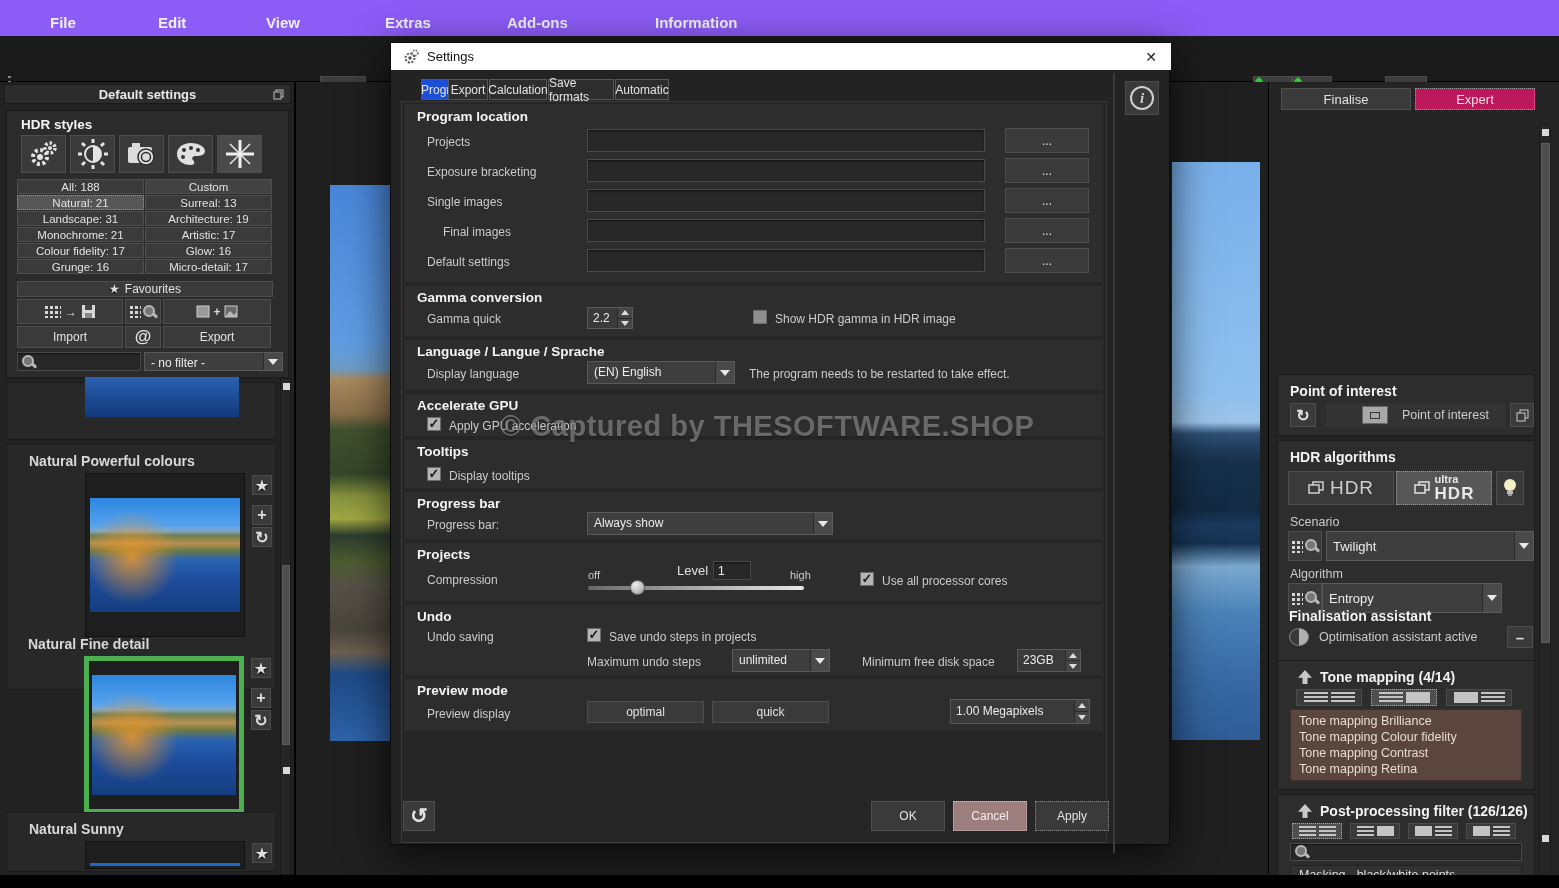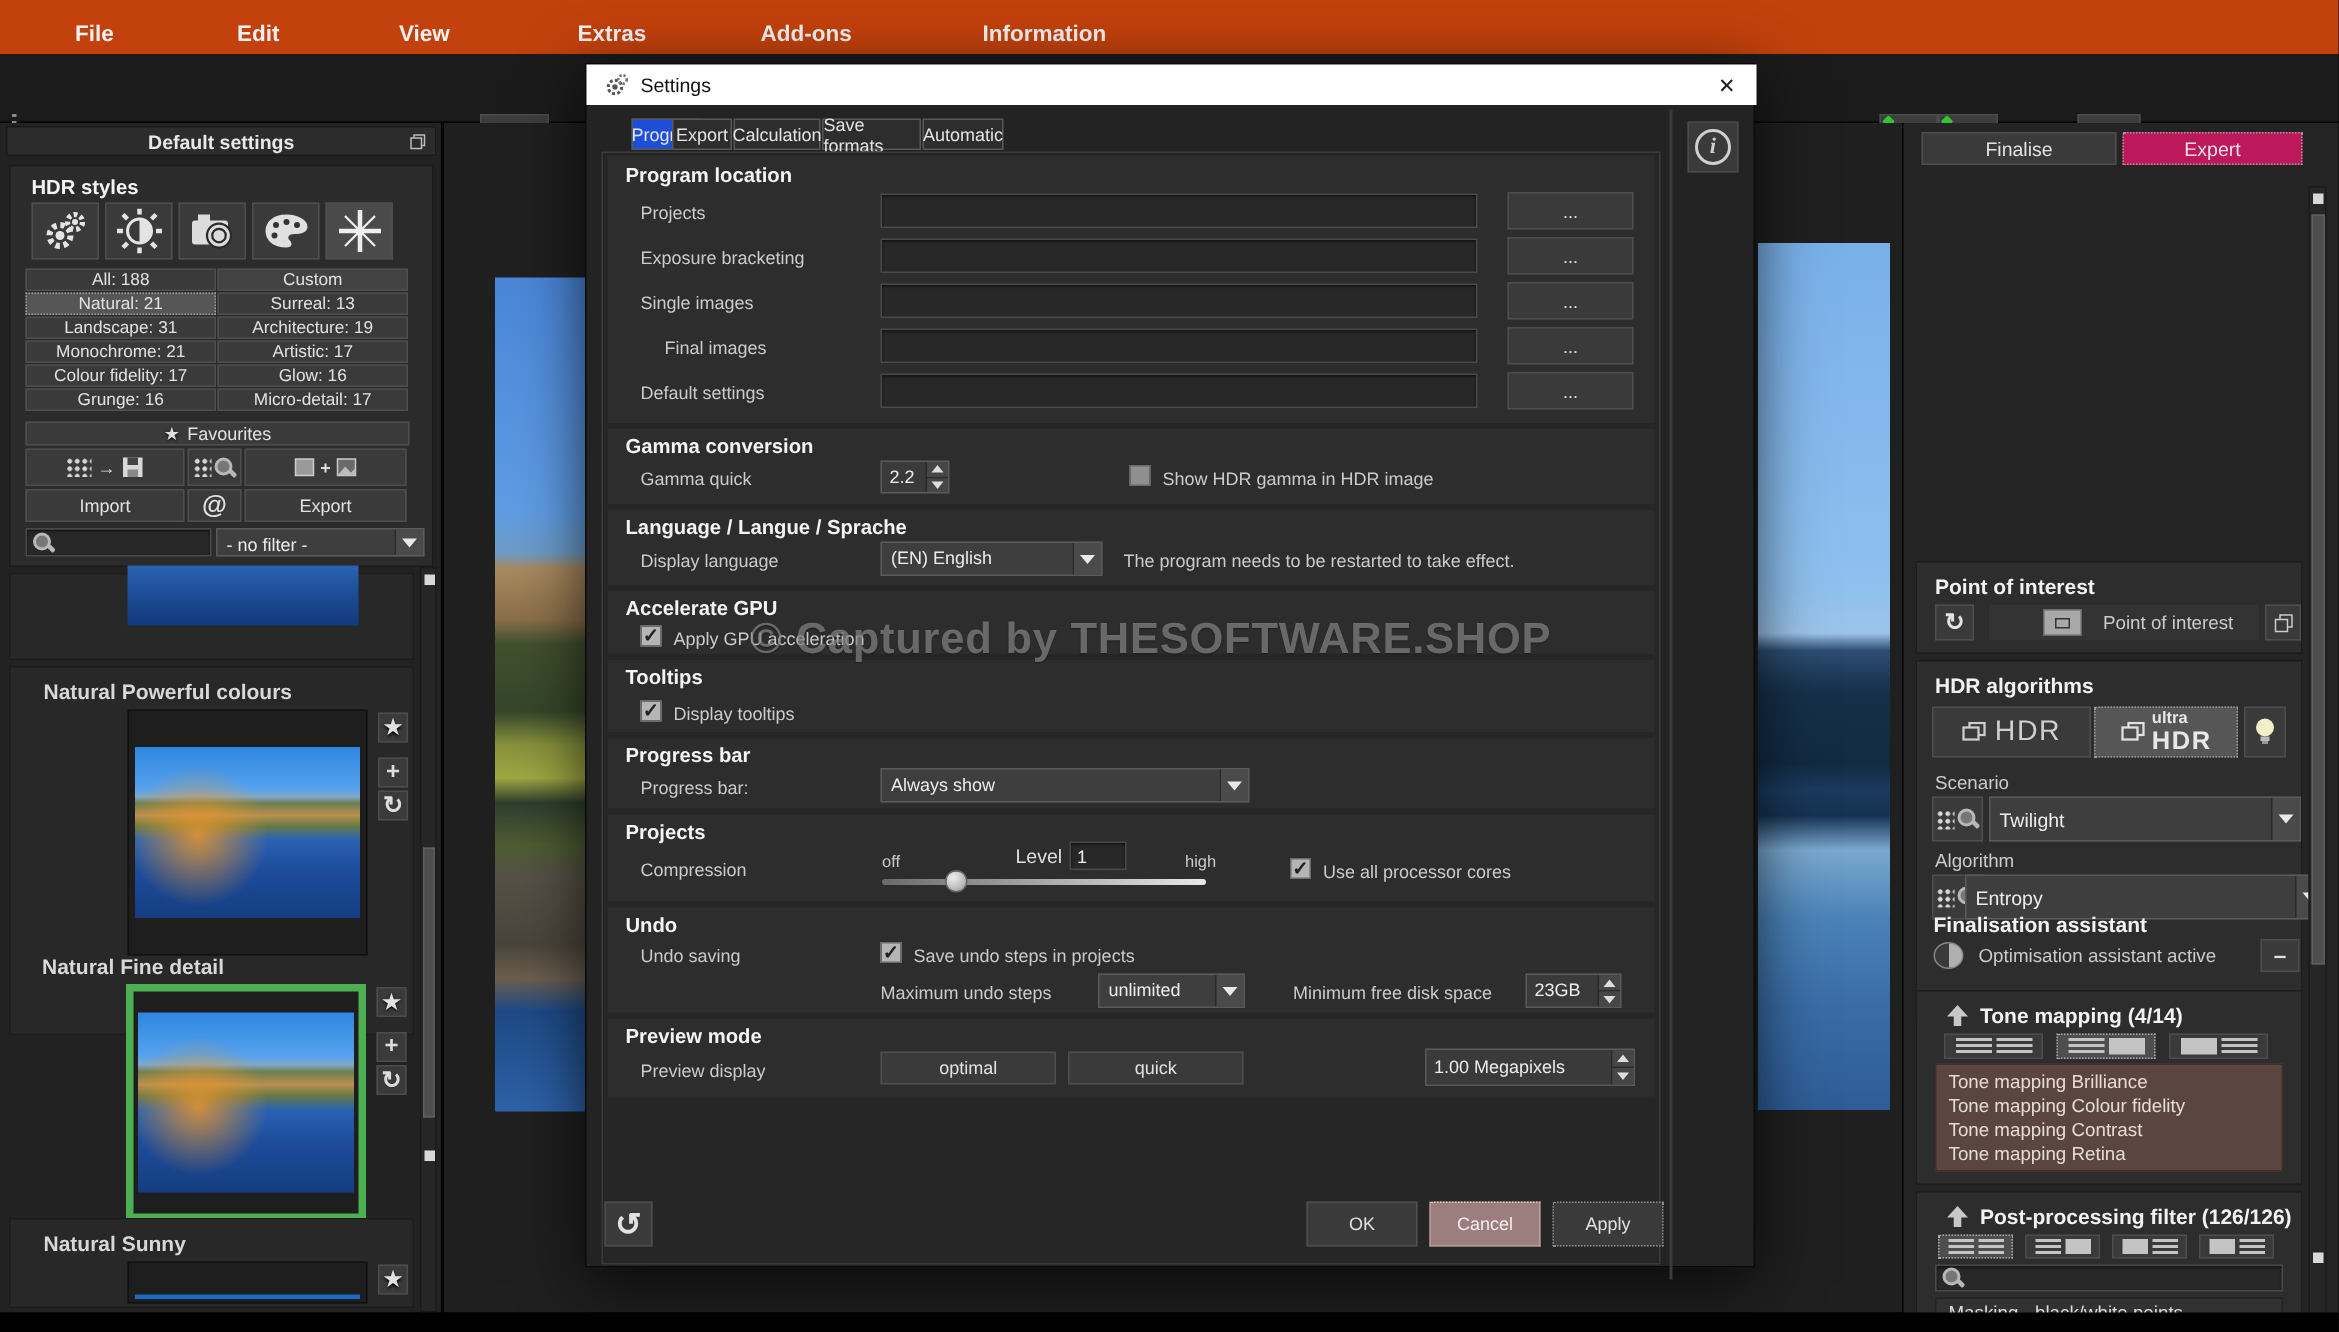--- a/index.html
+++ b/index.html
@@ -1,21 +1,21 @@
 <!DOCTYPE html>
 <html><head>
 <meta charset="utf-8">
 <style>
   * { margin:0; padding:0; box-sizing:border-box; }
   html,body { width:1559px; height:888px; background:#000; overflow:hidden;
     font-family:"Liberation Sans", sans-serif; color:#ddd; }
   .abs { position:absolute; }
 
   
-  .menubar { left:0; top:0; width:1559px; height:36px; background:#c2410c; }
+  .menubar { left:0; top:0; width:1559px; height:36px; background:#8b5cf6; }
   .menu-item { top:14px; font-size:15px; font-weight:bold; color:#f0f0f0; cursor:default; }
   .toolbar { left:0; top:36px; width:1559px; height:46px; background:#1b1b1b; border-bottom:1px solid #000; }
   .drag-dots { left:8px; top:40px; width:3px; height:88px;
     background:repeating-linear-gradient(180deg,#888 0 2px,transparent 2px 5px); }
   .tool { top:40px; height:38px; display:flex; align-items:center; justify-content:center; color:#e8e8e8; }
   .tool.tile { background:#3d3d3d; border:1px solid #4c4c4c; }
   .tool.dim { opacity:.45; }
   .greendot { position:absolute; left:2px; top:1px; width:6px; height:6px; background:#35c435;
     border-radius:1px; transform:rotate(45deg); }
   .raw-txt { font-size:20px; font-weight:bold; letter-spacing:-1px; color:#fff;
@@ -503,21 +503,21 @@
     </div>
     <div class="abs dd" style="left:48px;top:90px;width:208px;height:30px">
       <span class="txt" style="font-size:13px;padding-top:7px">Twilight</span>
       <span class="arr"></span>
     </div>
     <div class="abs lbl" style="left:12px;top:126px;font-size:12.5px">Algorithm</div>
     <div class="abs btn" style="left:10px;top:142px;width:34px;height:30px;gap:1px">
       <span class="gridicon" style="width:12px"></span>
         <span class="magicon"></span>
     </div>
-    <div class="abs dd" style="left:32px;top:142px;width:240px;height:30px">
+    <div class="abs dd" style="left:44px;top:142px;width:180px;height:30px">
       <span class="txt" style="font-size:13px;padding-top:7px">Entropy</span>
       <span class="arr"></span>
     </div>
   </div>
 
   <div class="abs rp-sec" style="left:8px;top:526px;width:258px;height:46px;background:transparent;border:none">
     <div class="abs rp-title" style="left:12px;top:0px">Finalisation assistant</div>
     <div class="abs" style="left:12px;top:20px;width:20px;height:18px;border-radius:50%;background:linear-gradient(90deg,#3a3a3a 50%,#b0b0b0 50%);border:1px solid #888"></div>
     <div class="abs lbl" style="left:42px;top:22px;font-size:12.5px">Optimisation assistant active</div>
     <div class="abs btn" style="left:230px;top:18px;width:26px;height:22px;font-weight:bold;font-size:15px">

